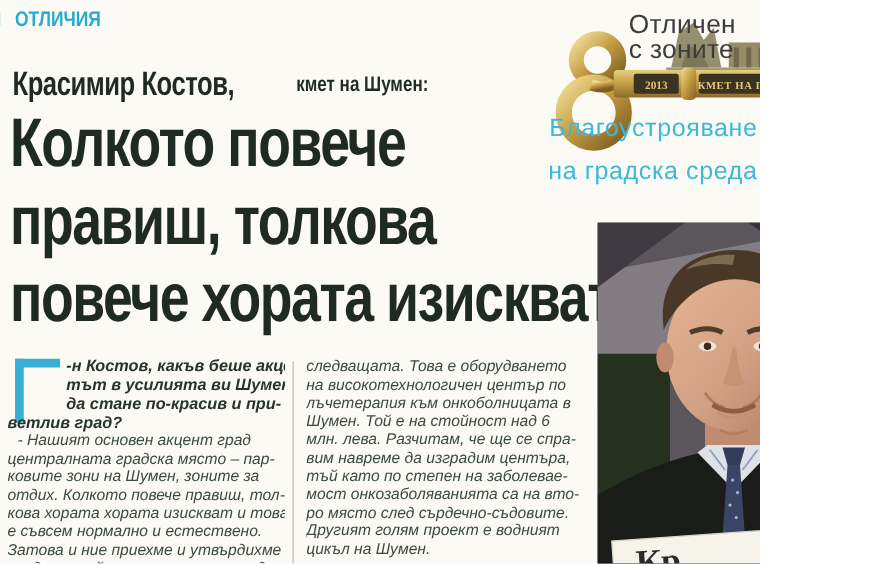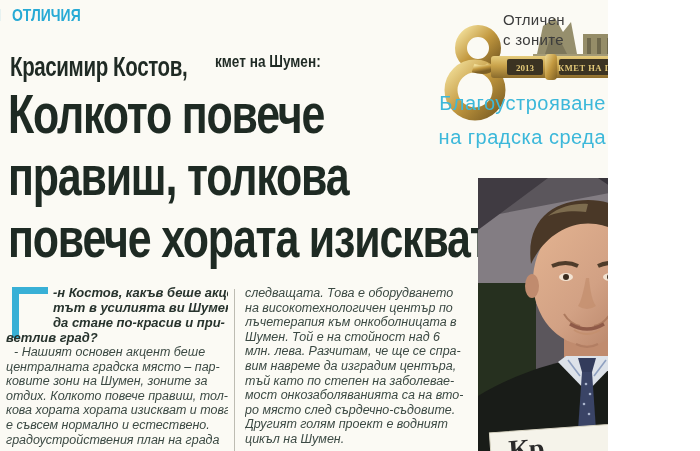--- a/index.html
+++ b/index.html
@@ -16,33 +16,33 @@
     transform:scaleX(0.82);transform-origin:left top;letter-spacing:0px;
     white-space:nowrap;
   }
   .section-fragment{
     position:absolute;left:-9px;top:6px;color:#27aad5;font-weight:bold;font-size:17px;
     transform:scaleX(0.82);transform-origin:left top;white-space:nowrap;
   }
   
   .byline{position:absolute;left:10px;top:52px;white-space:nowrap;color:#1f2a24;}
   .byline .name{font-size:27px;font-weight:bold;display:inline-block;transform:scaleX(0.76);transform-origin:left bottom;letter-spacing:-0.5px;}
-  .byline-wrap{display:flex;align-items:flex-start;}
+  .byline-wrap{display:flex;align-items:center;gap:22px;}
   .byline .role{font-size:17px;font-weight:bold;display:inline-block;transform:scaleX(0.80);transform-origin:left bottom;margin-left:-28px;}
   
   .headline{position:absolute;left:8px;top:84px;color:#1e2a23;}
   .headline .hl-line{height:62px;white-space:nowrap;}
   .headline .hl-inner{
     display:inline-block;font-size:55px;font-weight:bold;letter-spacing:-1.5px;
     transform:scaleX(0.78);transform-origin:left top;line-height:60px;
   }
   
   .award-caption{
     position:absolute;left:503px;top:10px;color:#3c3c3c;
-    font-size:15px;line-height:20px;letter-spacing:0.3px;
+    font-size:21px;line-height:20px;letter-spacing:0.3px;
   }
   .award-category{
     position:absolute;right:2px;top:86px;text-align:right;
     color:#3cb8da;font-size:20px;line-height:34px;letter-spacing:0.5px;
   }
   .key-svg{position:absolute;left:425px;top:8px;}
   
   .col{position:absolute;color:#3c4a44;font-style:italic;font-size:12.5px;line-height:14.6px;}
   .col .line{white-space:nowrap;}
   .col-left{left:6px;top:285px;width:222px;height:166px;overflow:hidden;}
@@ -140,26 +140,27 @@
   <div class="dropcap">
     <div class="vbar"></div>
       <div class="hbar"></div>
   </div>
 
   <div class="col col-left">
     <div class="q-line q-indent">-н Костов, какъв беше акцен-</div>
     <div class="q-line q-indent">тът в усилията ви Шумен</div>
     <div class="q-line q-indent">да стане по-красив и при-</div>
     <div class="q-line">ветлив град?</div>
-    <div class="line a-first">- Нашият основен акцент беше</div>
+    <div class="line a-first">- Нашият основен акцент град</div>
     <div class="line">централната градска място – пар-</div>
     <div class="line">ковите зони на Шумен, зоните за</div>
     <div class="line">отдих. Колкото повече правиш, тол-</div>
     <div class="line">кова хората хората изискват и това</div>
     <div class="line">е съвсем нормално и естествено.</div>
+    <div class="line">Затова и ние приехме и утвърдихме</div>
     <div class="line">градоустройствения план на града</div>
   </div>
 
   <div class="col-divider"></div>
 
   <div class="col col-right">
     <div class="line">следващата. Това е оборудването</div>
     <div class="line">на високотехнологичен център по</div>
     <div class="line">лъчетерапия към онкоболницата в</div>
     <div class="line">Шумен. Той е на стойност над 6</div>

